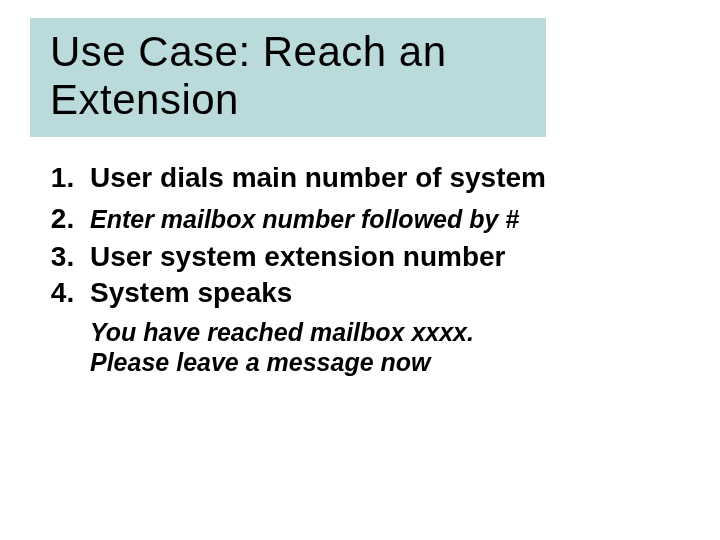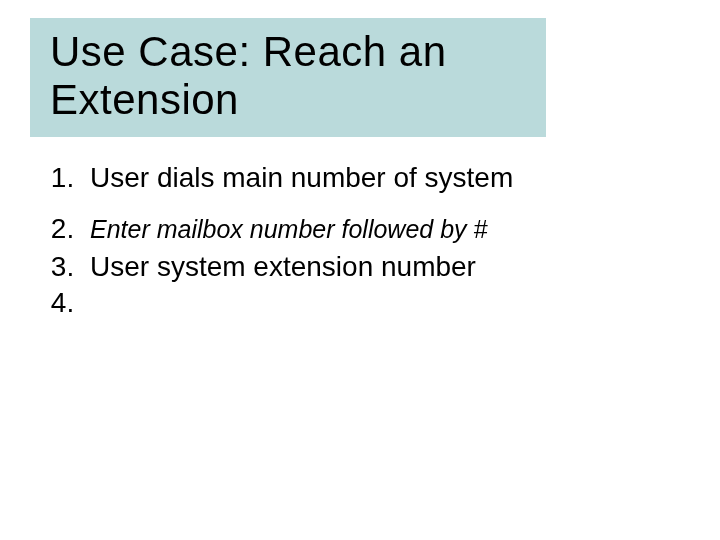--- a/index.html
+++ b/index.html
@@ -27,30 +27,31 @@
     font-weight: normal;
     font-size: 42px;
     line-height: 1.15;
     letter-spacing: 0.5px;
   }
   ol.steps {
     margin: 0 0 0 18px;
     padding: 0 0 0 34px;
     font-size: 28px;
     line-height: 1.2;
+    font-weight: bold;
   }
   ol.steps > li {
     padding-left: 8px;
     margin-bottom: 2px;
   }
   .sub {
     font-style: italic;
     font-size: 25px;
     line-height: 1.2;
-    margin: 18px 0 6px 0;
+    margin: 8px 0 6px 0;
   }
 </style>
 </head>
 <body>
 
 <div class="slide">
 
   <div class="title-band">
     <h1>Use Case: Reach an Extension</h1>
   </div>
@@ -59,16 +60,18 @@
     <li>
       <span>User dials main number of system</span>
     </li>
     <li>
       <div class="sub">Enter mailbox number followed by #</div>
     </li>
     <li>
       <span>User system extension number</span>
     </li>
     <li>
+      <span>System speaks</span>
+      <div class="sub">You have reached mailbox xxxx. Please leave a message now</div>
     </li>
   </ol>
 
 </div>
 
 </body></html>

